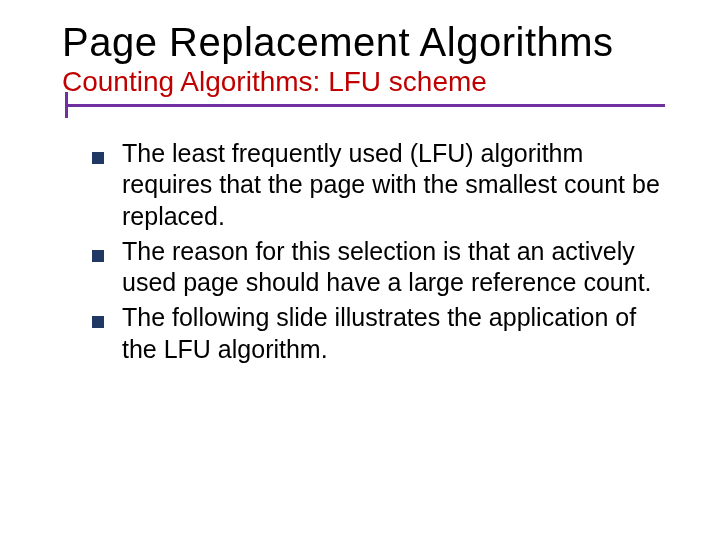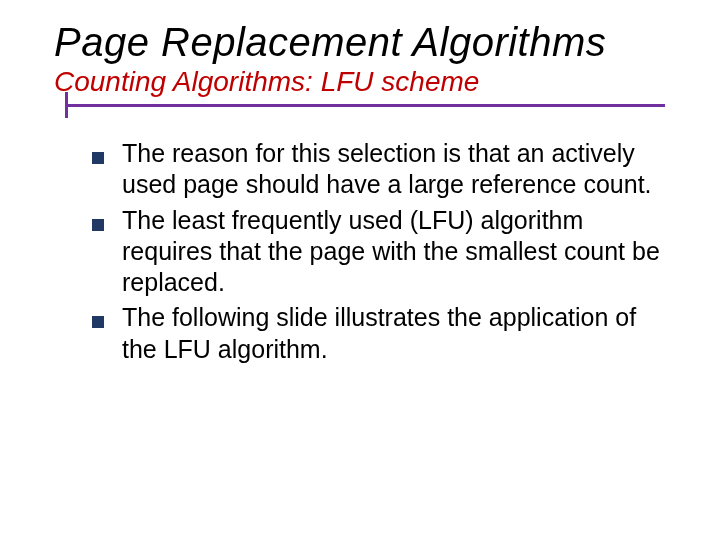--- a/index.html
+++ b/index.html
@@ -2,23 +2,22 @@
 <html><head>
 <meta charset="utf-8">
 <style>
   * { margin: 0; padding: 0; box-sizing: border-box; }
   html, body { width: 720px; height: 540px; background: #fff; overflow: hidden; }
   body {
     font-family: Arial, Helvetica, sans-serif;
     padding: 20px 30px 20px 30px;
   }
   .title-block {
-    margin-left: 24px;
+    margin-left: 32px;
     margin-bottom: 4px;
-    font-style: italic;
   }
   .title {
     font-size: 40px;
     color: #000;
     letter-spacing: 0.5px;
     line-height: 1.1;
   }
   .subtitle {
     font-size: 28px;
     color: #c00000;
@@ -81,23 +80,23 @@
 </div>
 
 <div class="underline-wrap">
   <div class="tick"></div>
   <div class="underline"></div>
 </div>
 
 <div class="content">
   <div class="item">
     <div class="bullet"></div>
-    <div class="body-text">The reason for this selection is that an actively used page should have a large reference count.</div>
+    <div class="body-text">The least frequently used (LFU) algorithm requires that the page with the smallest count be replaced.</div>
   </div>
   <div class="item">
     <div class="bullet"></div>
-    <div class="body-text">The least frequently used (LFU) algorithm requires that the page with the smallest count be replaced.</div>
+    <div class="body-text">The reason for this selection is that an actively used page should have a large reference count.</div>
   </div>
   <div class="item">
     <div class="bullet"></div>
     <div class="body-text">The following slide illustrates the application of the LFU algorithm.</div>
   </div>
 </div>
 
 </body></html>

